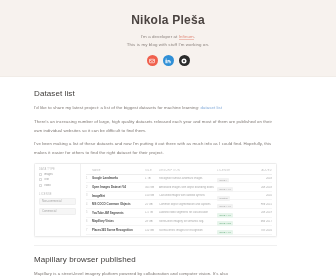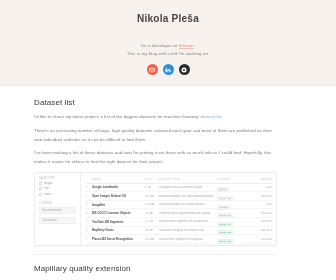--- a/index.html
+++ b/index.html
@@ -19,25 +19,25 @@
 
   
   .site-header {
     background: #f7f2ee;
     padding: 13px 0 10px 0;
     text-align: center;
     border-bottom: 1px solid #f1ece7;
   }
 
   .site-title {
-    font-size: 10px;
+    font-size: 12px;
     font-weight: bold;
     letter-spacing: 0.25px;
     color: #4a4340;
-    margin-bottom: 18px;
+    margin-bottom: 6px;
   }
 
   .tagline {
     font-size: 4.4px;
     line-height: 1.85;
     color: #8a817c;
     letter-spacing: 0.1px;
   }
 
   .tagline a {
@@ -375,19 +375,19 @@
           <div class="c-lic"><span class="badge">CC BY 4.0</span></div>
           <div class="c-add td muted">Oct 2016</div>
         </div>
       </div>
     </div>
   </article>
 
   <div class="divider"></div>
 
   <article class="post">
-    <h2 class="post-title">Mapillary quality extension</h2>
+    <h2 class="post-title">Mapillary browser published</h2>
     <div class="post-body">
       <p>Mapillary is a street-level imagery platform powered by collaboration and computer vision. It's also</p>
     </div>
   </article>
 
 </main>
 
 </body></html>

